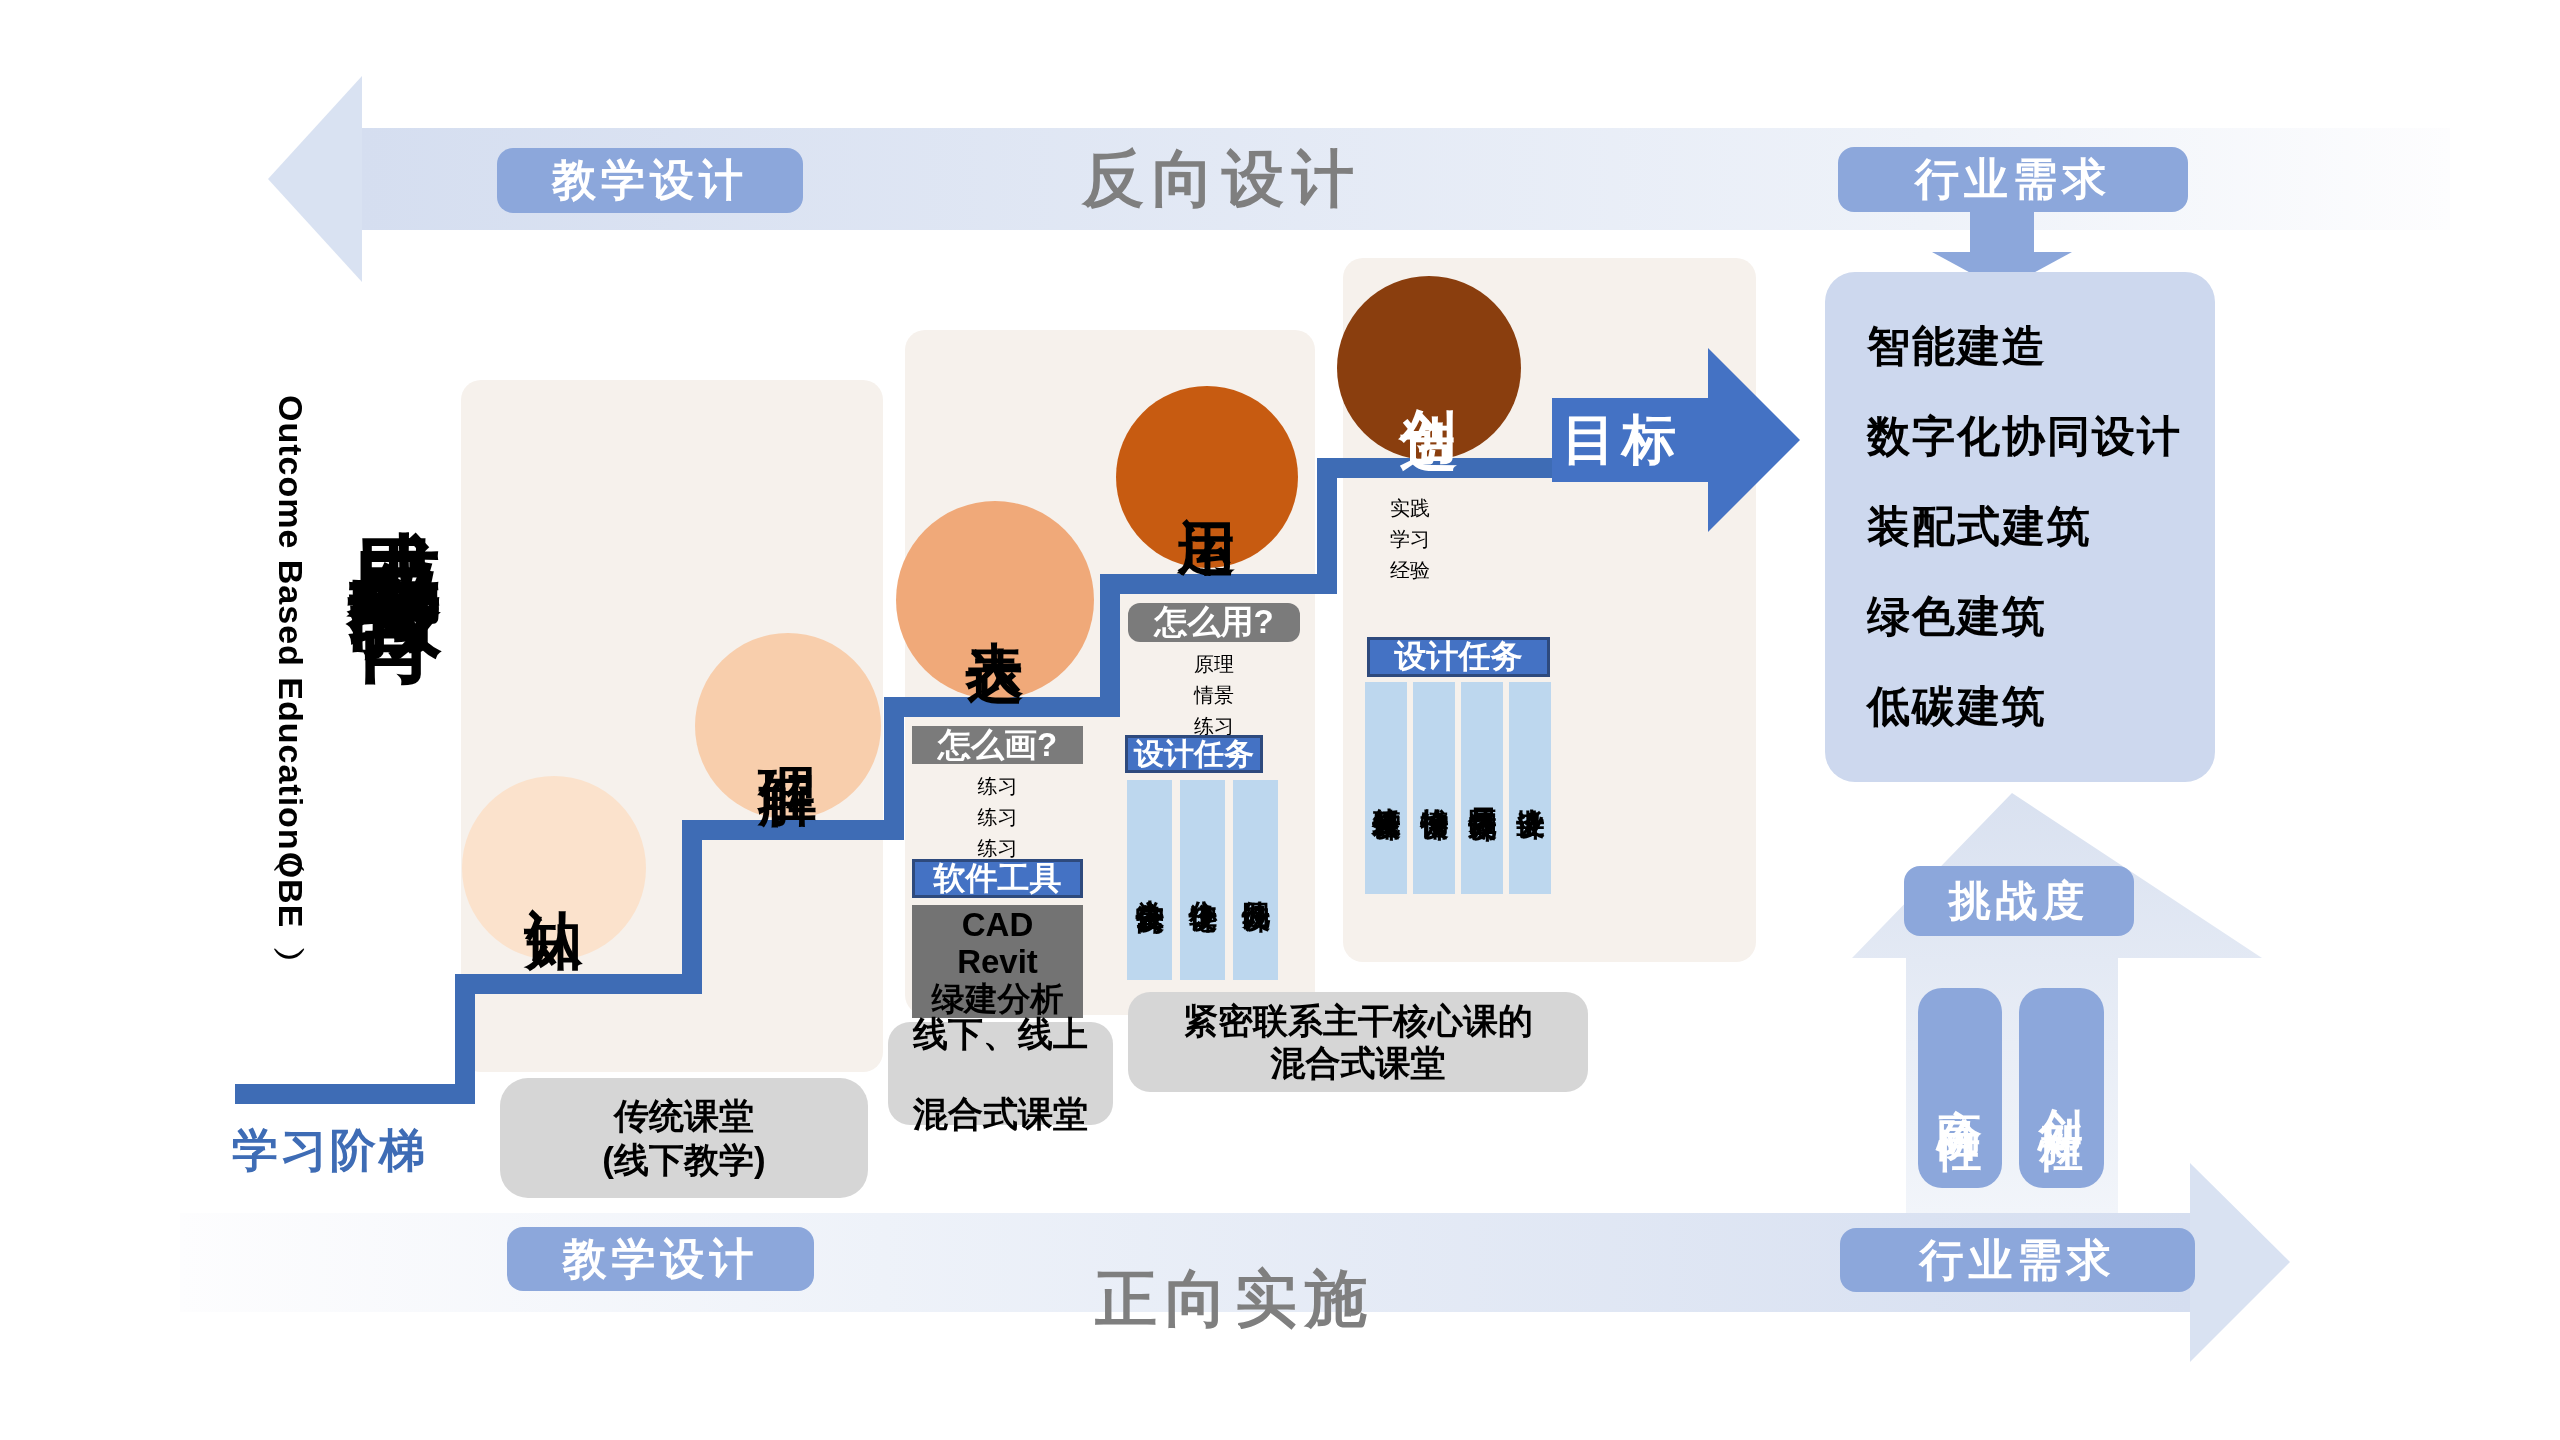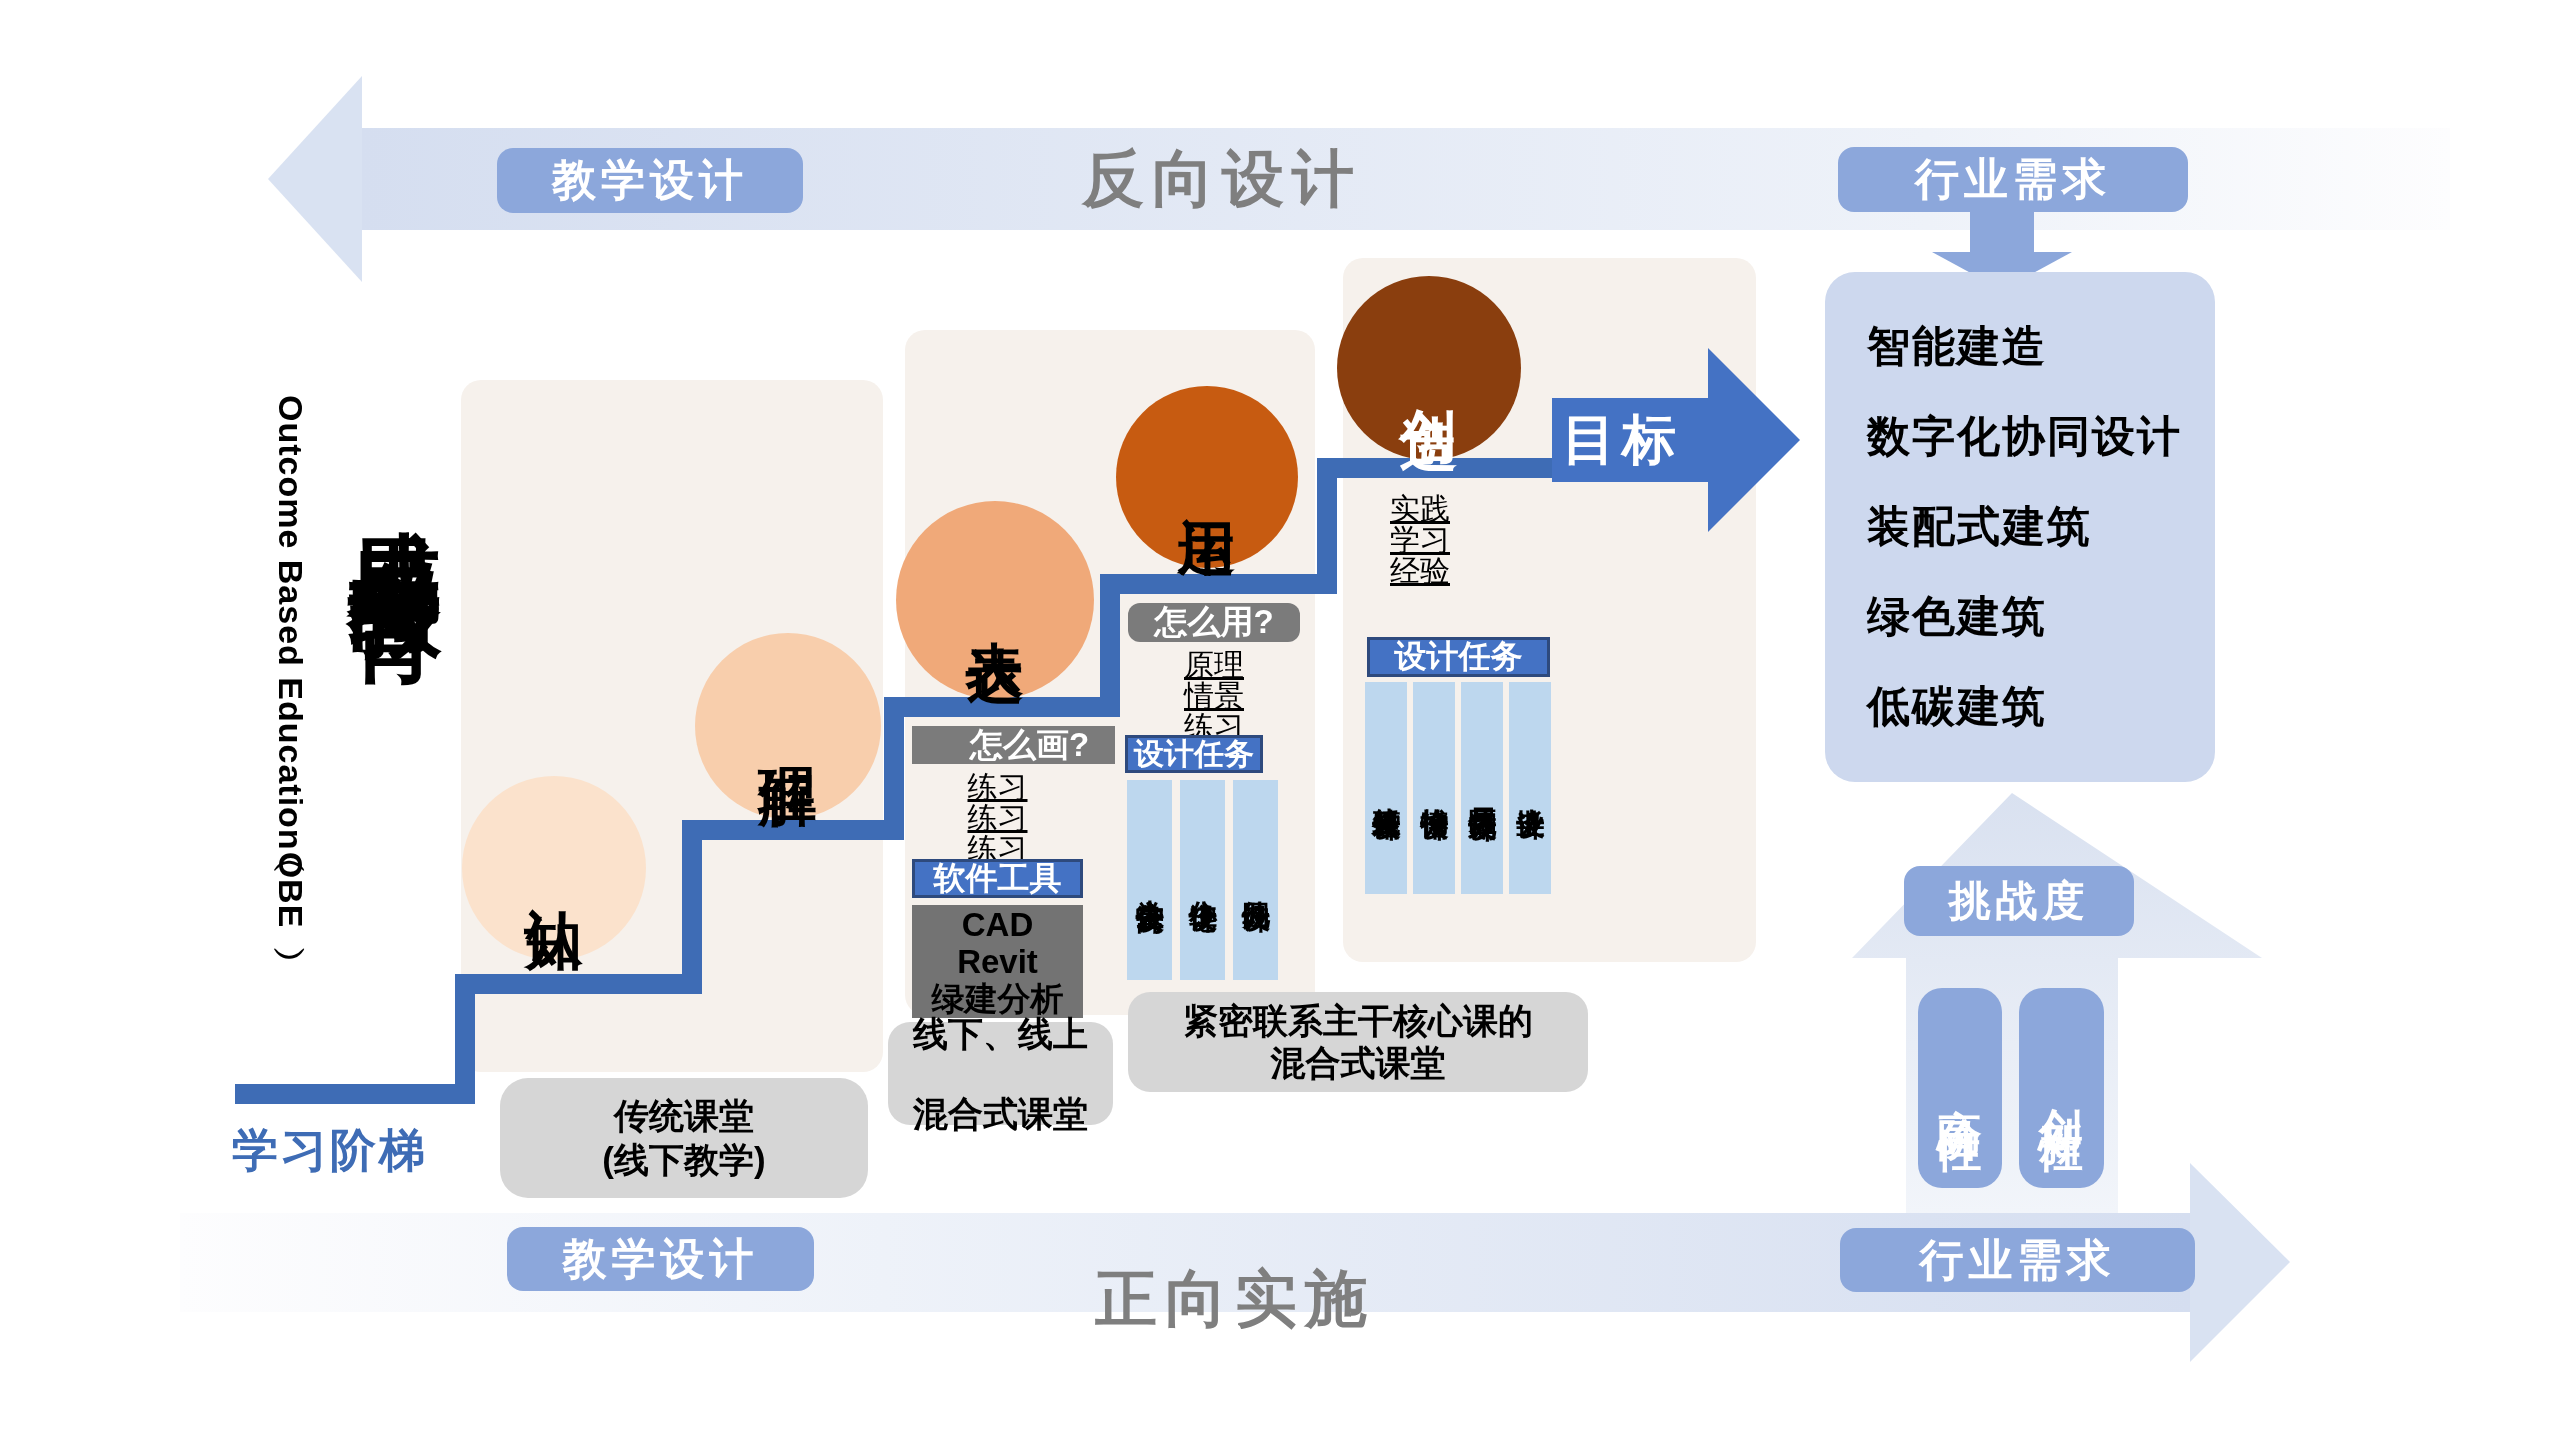--- a/index.html
+++ b/index.html
@@ -11,21 +11,21 @@
          font-size:44px;letter-spacing:5px;display:flex;align-items:center;justify-content:center;}
   .band-title{position:absolute;color:#7f7f7f;font-weight:700;font-size:62px;letter-spacing:8px;
          display:flex;align-items:center;justify-content:center;}
   .circle{position:absolute;border-radius:50%;display:flex;align-items:center;justify-content:center;}
   .circle .txt{writing-mode:vertical-rl;text-orientation:upright;font-weight:700;font-size:58px;
          letter-spacing:6px;line-height:1;}
   .gray-header{position:absolute;background:#7b7b7b;color:#fff;font-weight:700;font-size:33px;
          display:flex;align-items:center;justify-content:center;}
   .blue-header{position:absolute;background:#4472C4;border:3px solid #2E4A7D;box-sizing:border-box;
          color:#fff;font-weight:700;font-size:32px;display:flex;align-items:center;justify-content:center;}
-  .plain-list{position:absolute;color:#000;font-size:30px;line-height:29px;text-align:center;text-decoration:underline;}
+  .plain-list{position:absolute;color:#000;font-size:20px;line-height:29px;text-align:center;}
   .plain-list div{margin:2px 0;}
   .lightblue-box{position:absolute;background:#737373;color:#000;font-weight:700;font-size:33px;
          line-height:37px;display:flex;flex-direction:column;align-items:center;justify-content:center;text-align:center;}
   .gray-box{position:absolute;background:#D6D6D6;border-radius:22px;color:#000;font-weight:700;
          font-size:35px;line-height:44px;display:flex;flex-direction:column;align-items:center;justify-content:center;text-align:center;}
   .vcol{background:#BDD7EE;display:flex;align-items:center;justify-content:center;}
   .vcol .txt{writing-mode:vertical-rl;text-orientation:upright;font-weight:700;font-size:28px;
          line-height:1;letter-spacing:1px;color:#000;}
   .cols-row{position:absolute;display:flex;}
   .industry-box{position:absolute;background:#CDD8EE;border-radius:30px;display:flex;flex-direction:column;
@@ -131,21 +131,21 @@
 
   <div class="goal-label" style="left:1562px;top:405px;width:140px;height:70px;">
     <span>目标</span>
   </div>
 
   <div class="gray-box" style="left:500px;top:1078px;width:368px;height:120px;border-radius:28px;">
     <div>传统课堂</div>
     <div>(线下教学)</div>
   </div>
 
-  <div class="gray-header" style="left:912px;top:726px;width:171px;height:38px;padding-left:32px;">
+  <div class="gray-header" style="left:912px;top:726px;width:171px;height:38px;">
     <span>怎么画?</span>
   </div>
   <div class="plain-list" style="left:912px;top:770px;width:171px;">
     <div>练习</div>
     <div>练习</div>
     <div>练习</div>
   </div>
   <div class="blue-header" style="left:912px;top:859px;width:171px;height:39px;">
     <span>软件工具</span>
   </div>

